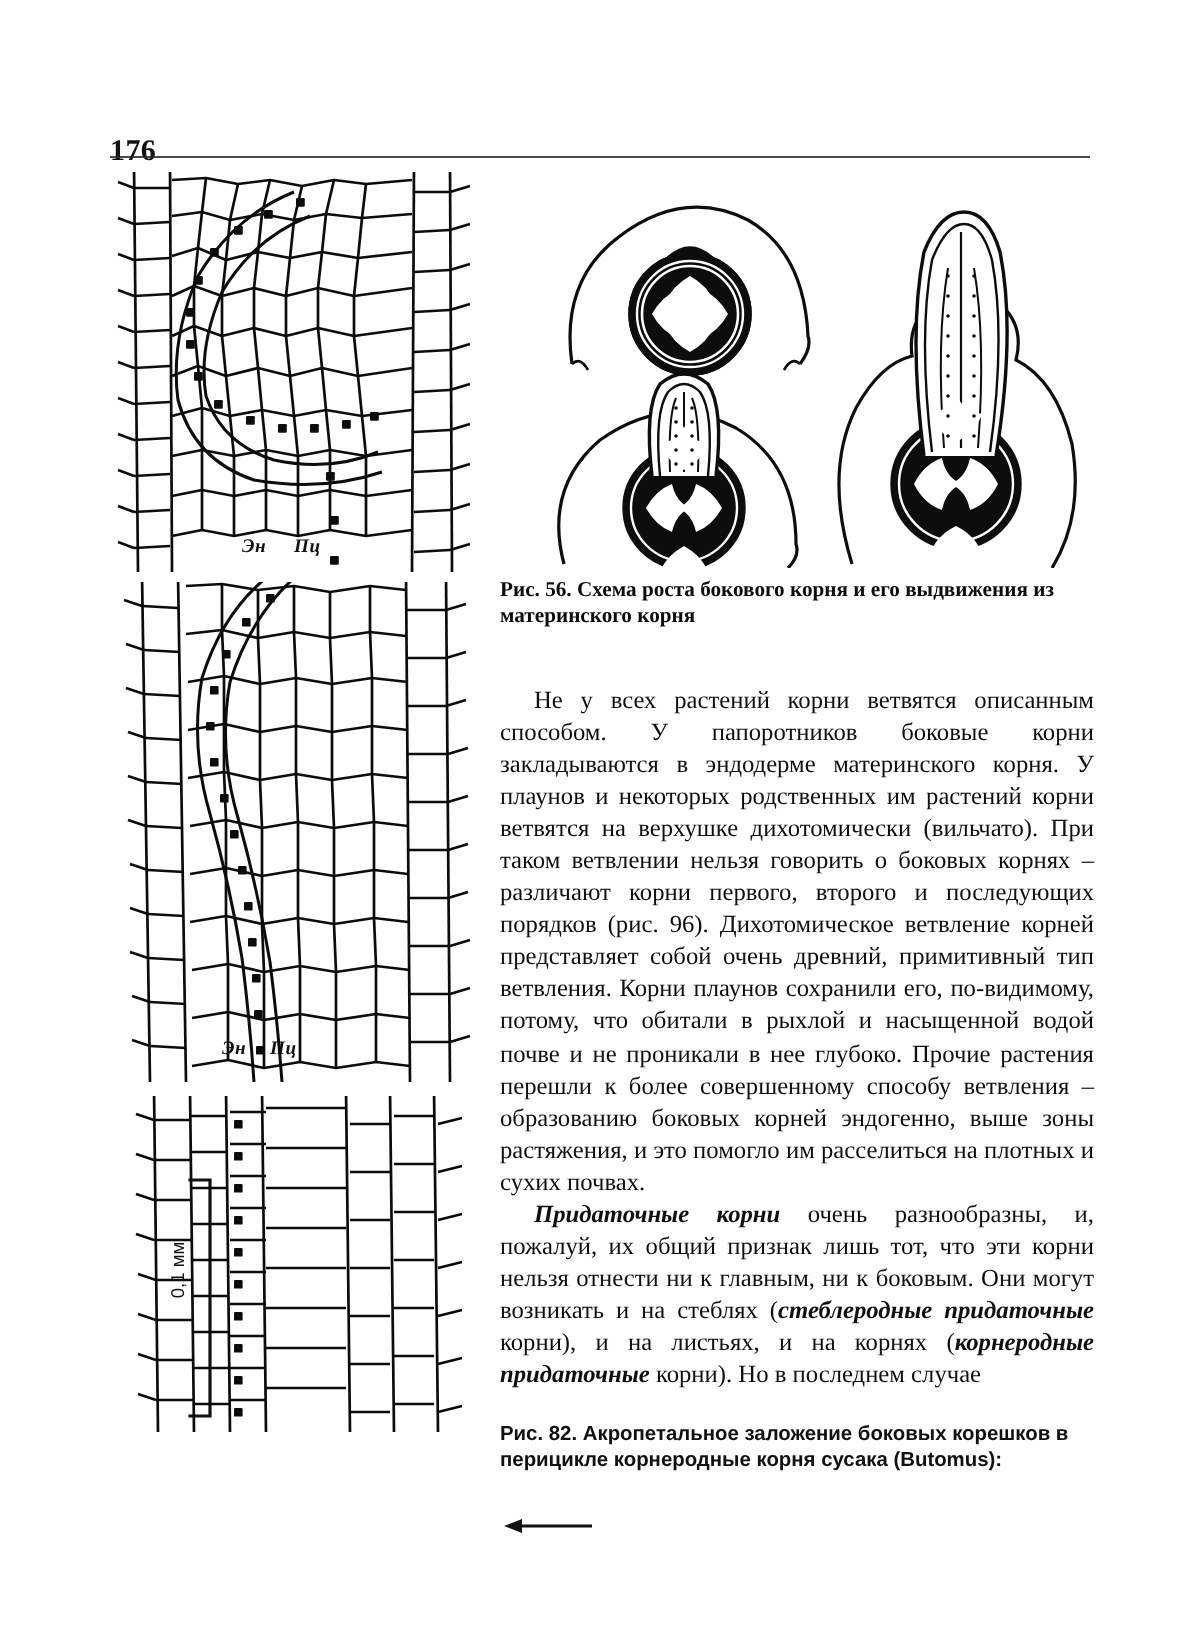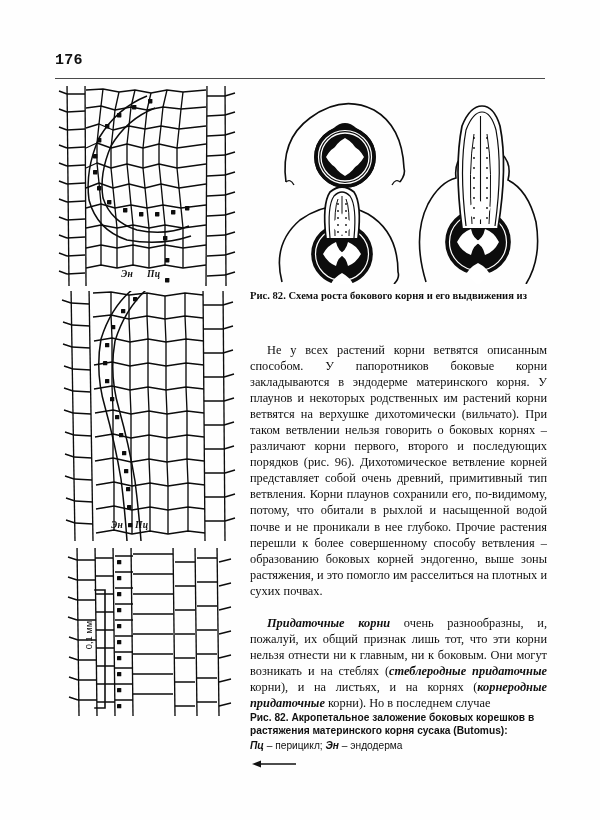--- a/index.html
+++ b/index.html
@@ -26,22 +26,22 @@
 
   
   #runhead {
     position: absolute;
     left: 55px; top: 52px;
     width: 490px;
     height: 22px;
   }
   #page-number {
     position: absolute;
-    left: 0; top: 0;
-    font-family: Liberation Mono, monospace;
+    left: 0; top: 16px;
+    font-family: Liberation Serif, serif;
     font-weight: bold;
     font-size: 15px;
     letter-spacing: .2px;
     color: #111;
   }
   #runhead-title {
     position: absolute;
     right: 0; top: 3px;
     font-family: "Liberation Sans", sans-serif;
     font-size: 11.1px;
@@ -103,21 +103,21 @@
     font-size: 12.35px;
     line-height: 16.05px;
     text-align: justify;
     color: #0f0f0f;
     hyphens: manual;
   }
   #bodytext p {
     margin: 0;
     text-indent: 17px;
   }
-  #bodytext p + p { margin-top: 16px; }
+  #bodytext p + p { margin-top: 0; }
   .bi { font-style: italic; font-weight: bold; }
 
   
   #fig94-arrow {
     position: absolute;
     left: 0; top: 670px;
     width: 48px; height: 12px;
   }
 
   
@@ -485,36 +485,36 @@
           <circle cx="237" cy="92" r=".9"></circle>
             <circle cx="237" cy="102" r=".9"></circle>
           <circle cx="237" cy="112" r=".9"></circle>
             <circle cx="237" cy="122" r=".9"></circle>
           <circle cx="237" cy="132" r=".9"></circle>
         </g>
       </svg>
     </div>
 
     <div id="fig95-caption">
-      <span style="display: block;">Рис. 82. Схема роста бокового корня и его выдвижения из</span>
+      <span style="display: block;">Рис. 56. Схема роста бокового корня и его выдвижения из</span>
+      <span style="display: block;">материнского корня</span>
     </div>
 
     <div id="bodytext">
       <p><span id="p1">Не у всех растений корни ветвятся описанным способом. У папоротников боковые корни закладываются в эндодерме материнского корня. У плаунов и некоторых родственных им растений корни ветвятся на верхушке дихотомически (вильчато). При таком ветвлении нельзя говорить о боковых корнях – различают корни первого, второго и последующих порядков (рис. 96). Дихотомическое ветвление корней представляет собой очень древний, примитивный тип ветвления. Корни плаунов сохранили его, по-видимому, потому, что обитали в рыхлой и насыщенной водой почве и не проникали в нее глубоко. Прочие растения перешли к более совершенному способу ветвления – образованию боковых корней эндогенно, выше зоны растяжения, и это помогло им расселиться на плотных и сухих почвах.</span></p>
       <p><span class="bi">Придаточные корни</span><span> очень разнообразны, и, пожалуй, их общий признак лишь тот, что эти корни нельзя отнести ни к главным, ни к боковым. Они могут возникать и на стеблях (</span><span class="bi">стеблеродные придаточные</span><span> корни), и на листьях, и на корнях (</span><span class="bi">корнеродные придаточные</span><span> корни). Но в последнем случае</span></p>
     </div>
 
     <div id="fig94-arrow">
       <svg width="48" height="12" viewBox="0 0 48 12" aria-hidden="true">
         <path d="M46 6 L6 6" stroke="#111" stroke-width="1.5" fill="none"></path>
         <path d="M2 6 L11 2.5 L11 9.5 Z" fill="#111"></path>
       </svg>
     </div>
 
     <div id="fig94-caption">
       <span class="ttl">
         <span>Рис. 82. Акропетальное заложение боковых корешков в</span>
-        <span>растяжения материнского корня сусака (</span><span class="sp">Butomus</span><span>):</span>
+        <span>перицикле корнеродные корня сусака (</span><span class="sp">Butomus</span><span>):</span>
       </span>
-      <span class="legend"><span class="abbr">Пц</span><span> – перицикл; </span><span class="abbr">Эн</span><span> – эндодерма</span></span>
     </div>
   </div>
 </div>
 
 </body></html>

